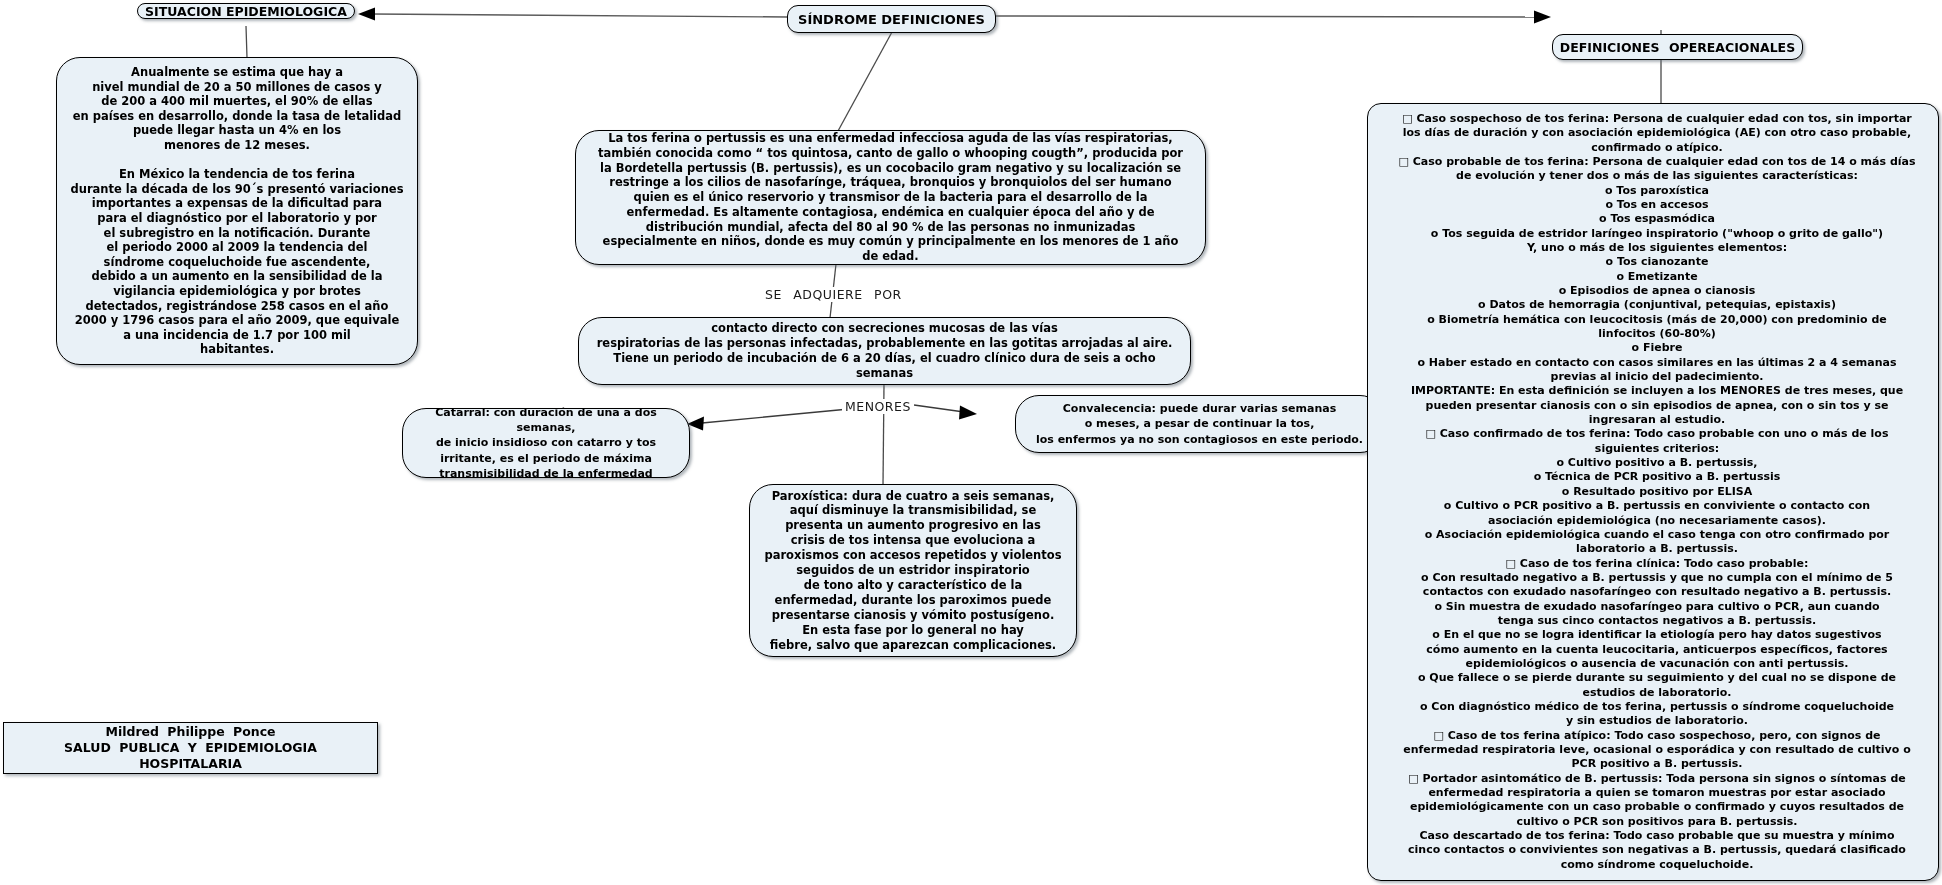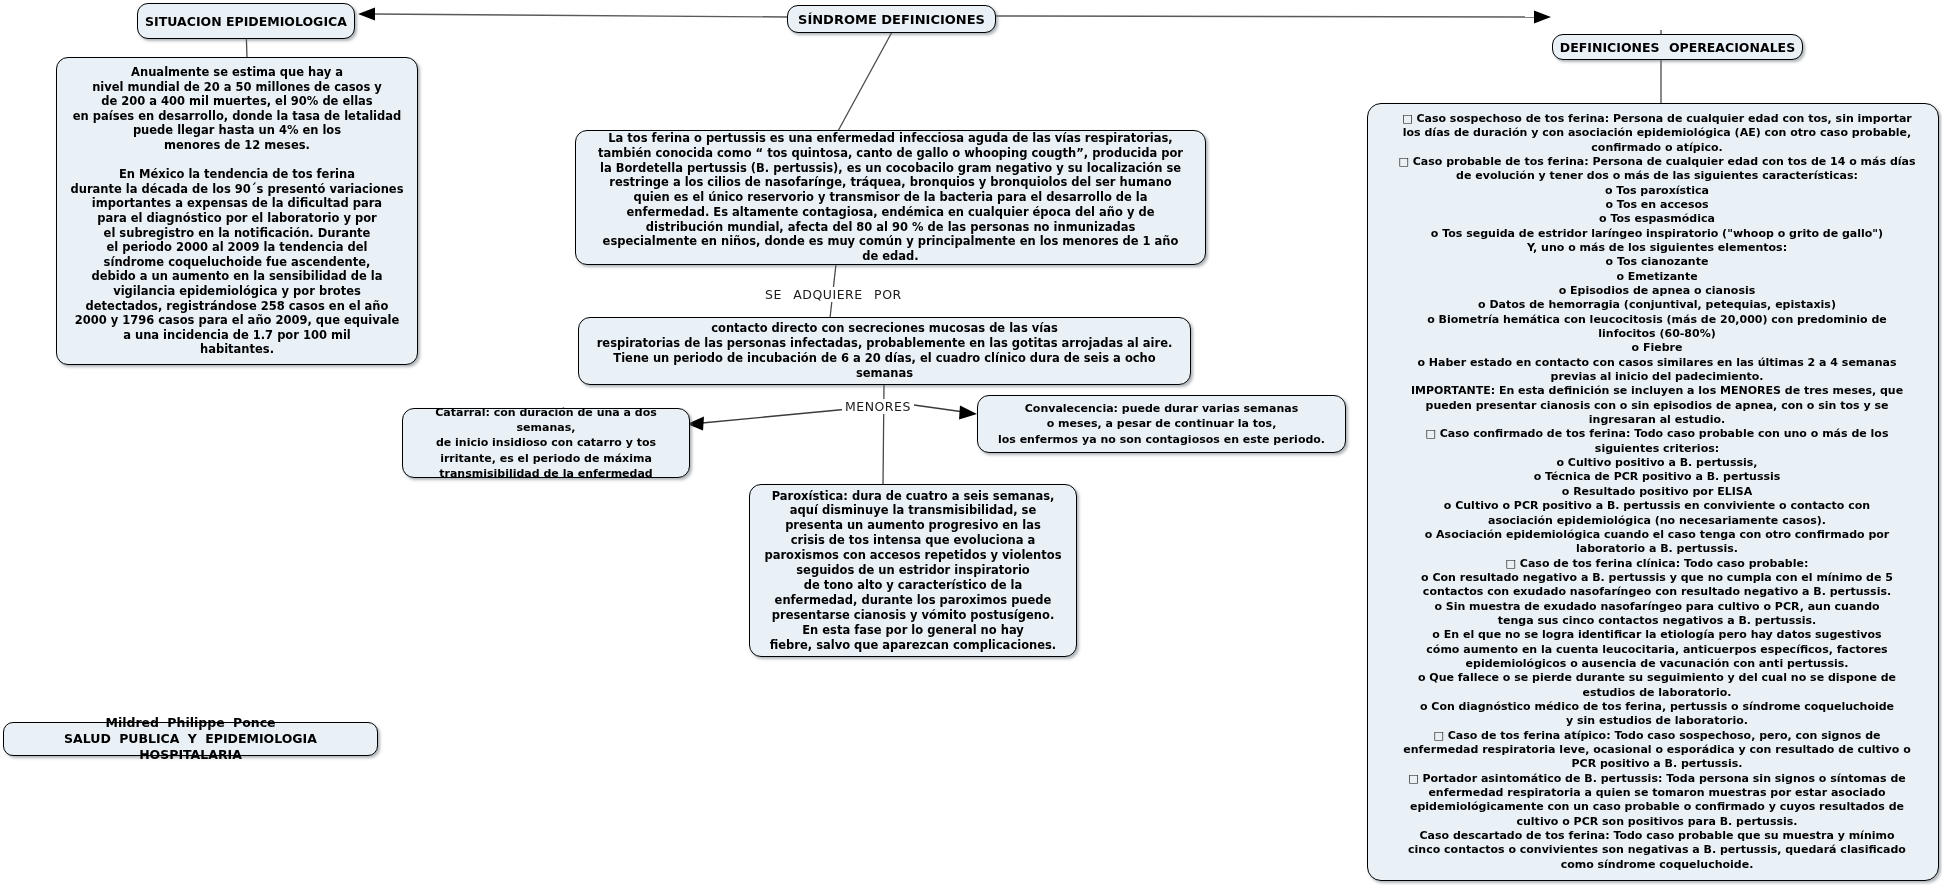--- a/index.html
+++ b/index.html
@@ -14,45 +14,45 @@
   svg.connectors {
     position: absolute;
     left: 0; top: 0;
     z-index: 0;
   }
   .node {
     position: absolute;
     box-sizing: border-box;
     background: #e9f1f7;
     border: 1.5px solid #000000;
-    border-radius: 12px;
+    border-radius: 24px;
     box-shadow: 2px 2px 3px rgba(110,120,130,0.55);
     display: flex;
     align-items: center;
     justify-content: center;
     text-align: center;
     font-weight: bold;
     color: #000000;
     z-index: 1;
   }
   .node .txt { white-space: pre-line; width: 100%; padding: 2px 6px; box-sizing: border-box; }
 
   .hdr { border-radius: 11px; }
   #node-title          { left: 787px; top: 5px;   width: 209px; height: 28px; font-size: 13px; }
-  #node-left-header    { left: 137px; top: 3px;   width: 218px; height: 36px; font-size: 12.5px; }
+  #node-left-header    { left: 137px; top: 3px;   width: 218px; height: 16px; font-size: 12.5px; }
   #node-right-header   { left: 1552px; top: 5px;  width: 251px; height: 26px; font-size: 12.5px; word-spacing: 5px; margin-top: 29px; }
 
   #node-epidemiology   { left: 56px;  top: 57px;  width: 362px; height: 308px; font-size: 11.5px; line-height: 14.6px; }
   #node-description    { left: 575px; top: 130px; width: 631px; height: 135px; font-size: 11.5px; line-height: 14.7px; }
   #node-contact        { left: 578px; top: 317px; width: 613px; height: 68px;  font-size: 11.5px; line-height: 15px; }
   #node-catarral       { left: 402px; top: 408px; width: 288px; height: 70px;  font-size: 11px;   line-height: 15.2px; }
-  #node-convalecencia  { left: 977px; top: 395px; width: 369px; height: 58px;  font-size: 11px;   line-height: 15.5px; }
+  #node-convalecencia  { left: 1015px; top: 395px; width: 369px; height: 58px;  font-size: 11px;   line-height: 15.5px; }
   #node-paroxistica    { left: 723px; top: 484px; width: 328px; height: 173px; font-size: 11.5px; line-height: 14.9px; margin-left: 26px; }
   #node-definitions    { left: 1367px; top: 103px; width: 572px; height: 778px; font-size: 11px;  line-height: 14.35px; border-radius: 14px; padding-left: 8px; }
-  #node-author         { left: 3px;  top: 722px; width: 375px; height: 34px;  font-size: 12.5px; line-height: 16px; word-spacing: 4px; border-radius: 10px; }
+  #node-author         { left: 3px;  top: 722px; width: 375px; height: 52px;  font-size: 12.5px; line-height: 16px; word-spacing: 4px; border-radius: 0; }
 
   .connector-label {
     position: absolute;
     z-index: 2;
     background: #ffffff;
     color: #1a1a1a;
     font-weight: normal;
     font-size: 12.5px;
     padding: 0 3px;
     text-align: right;

